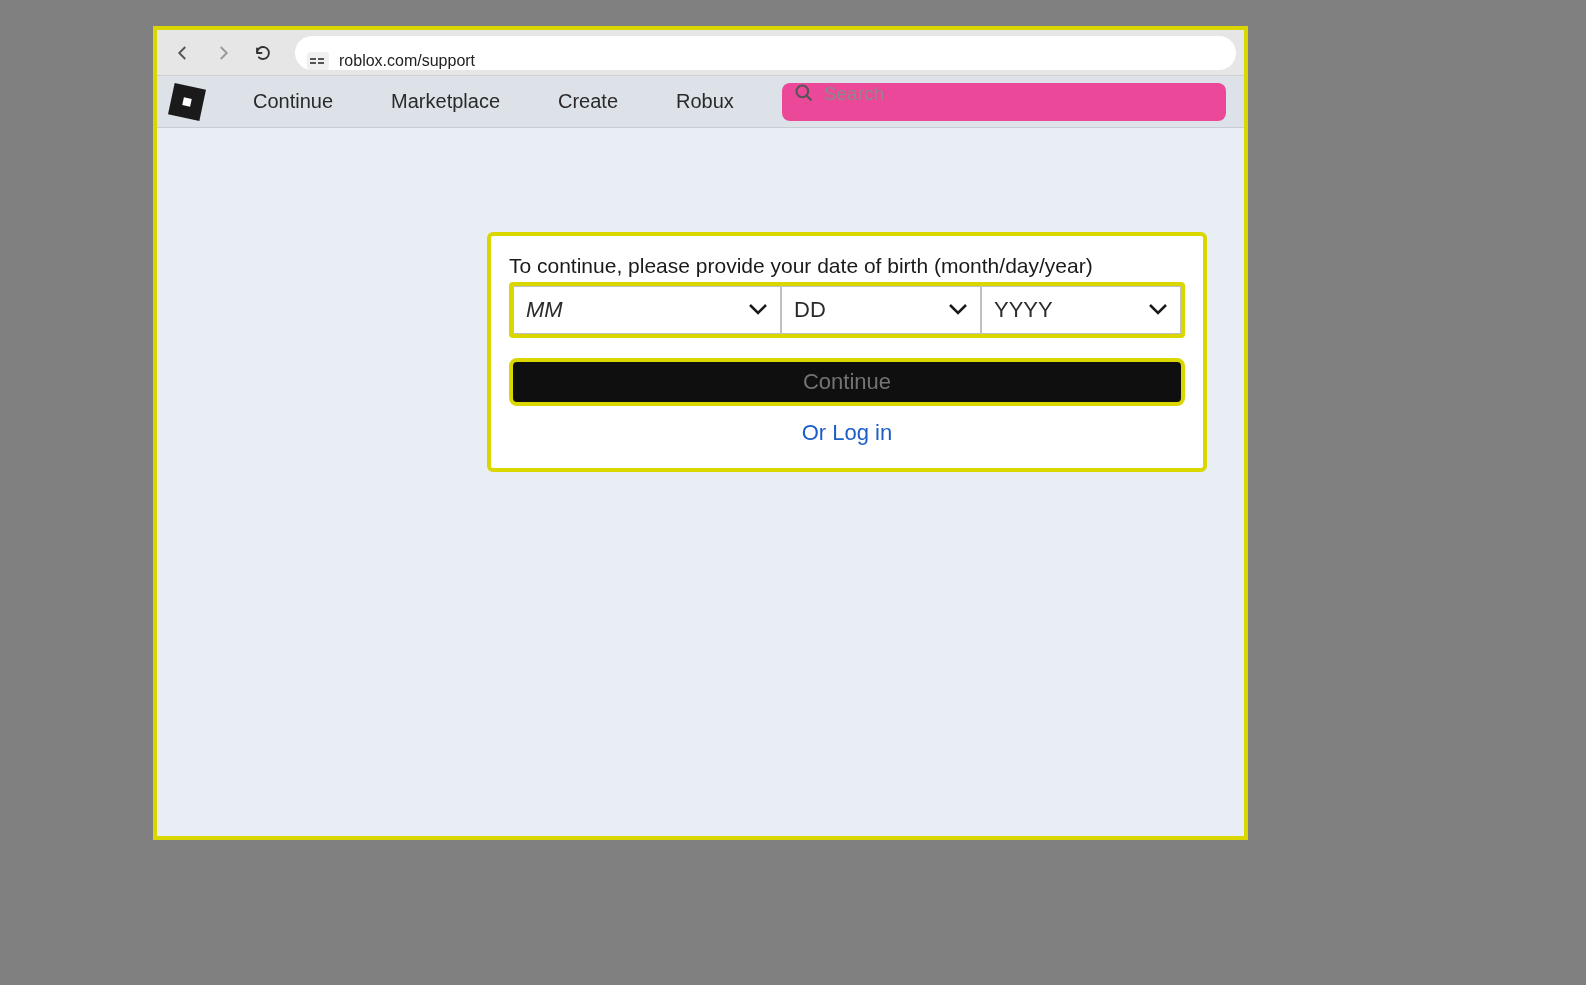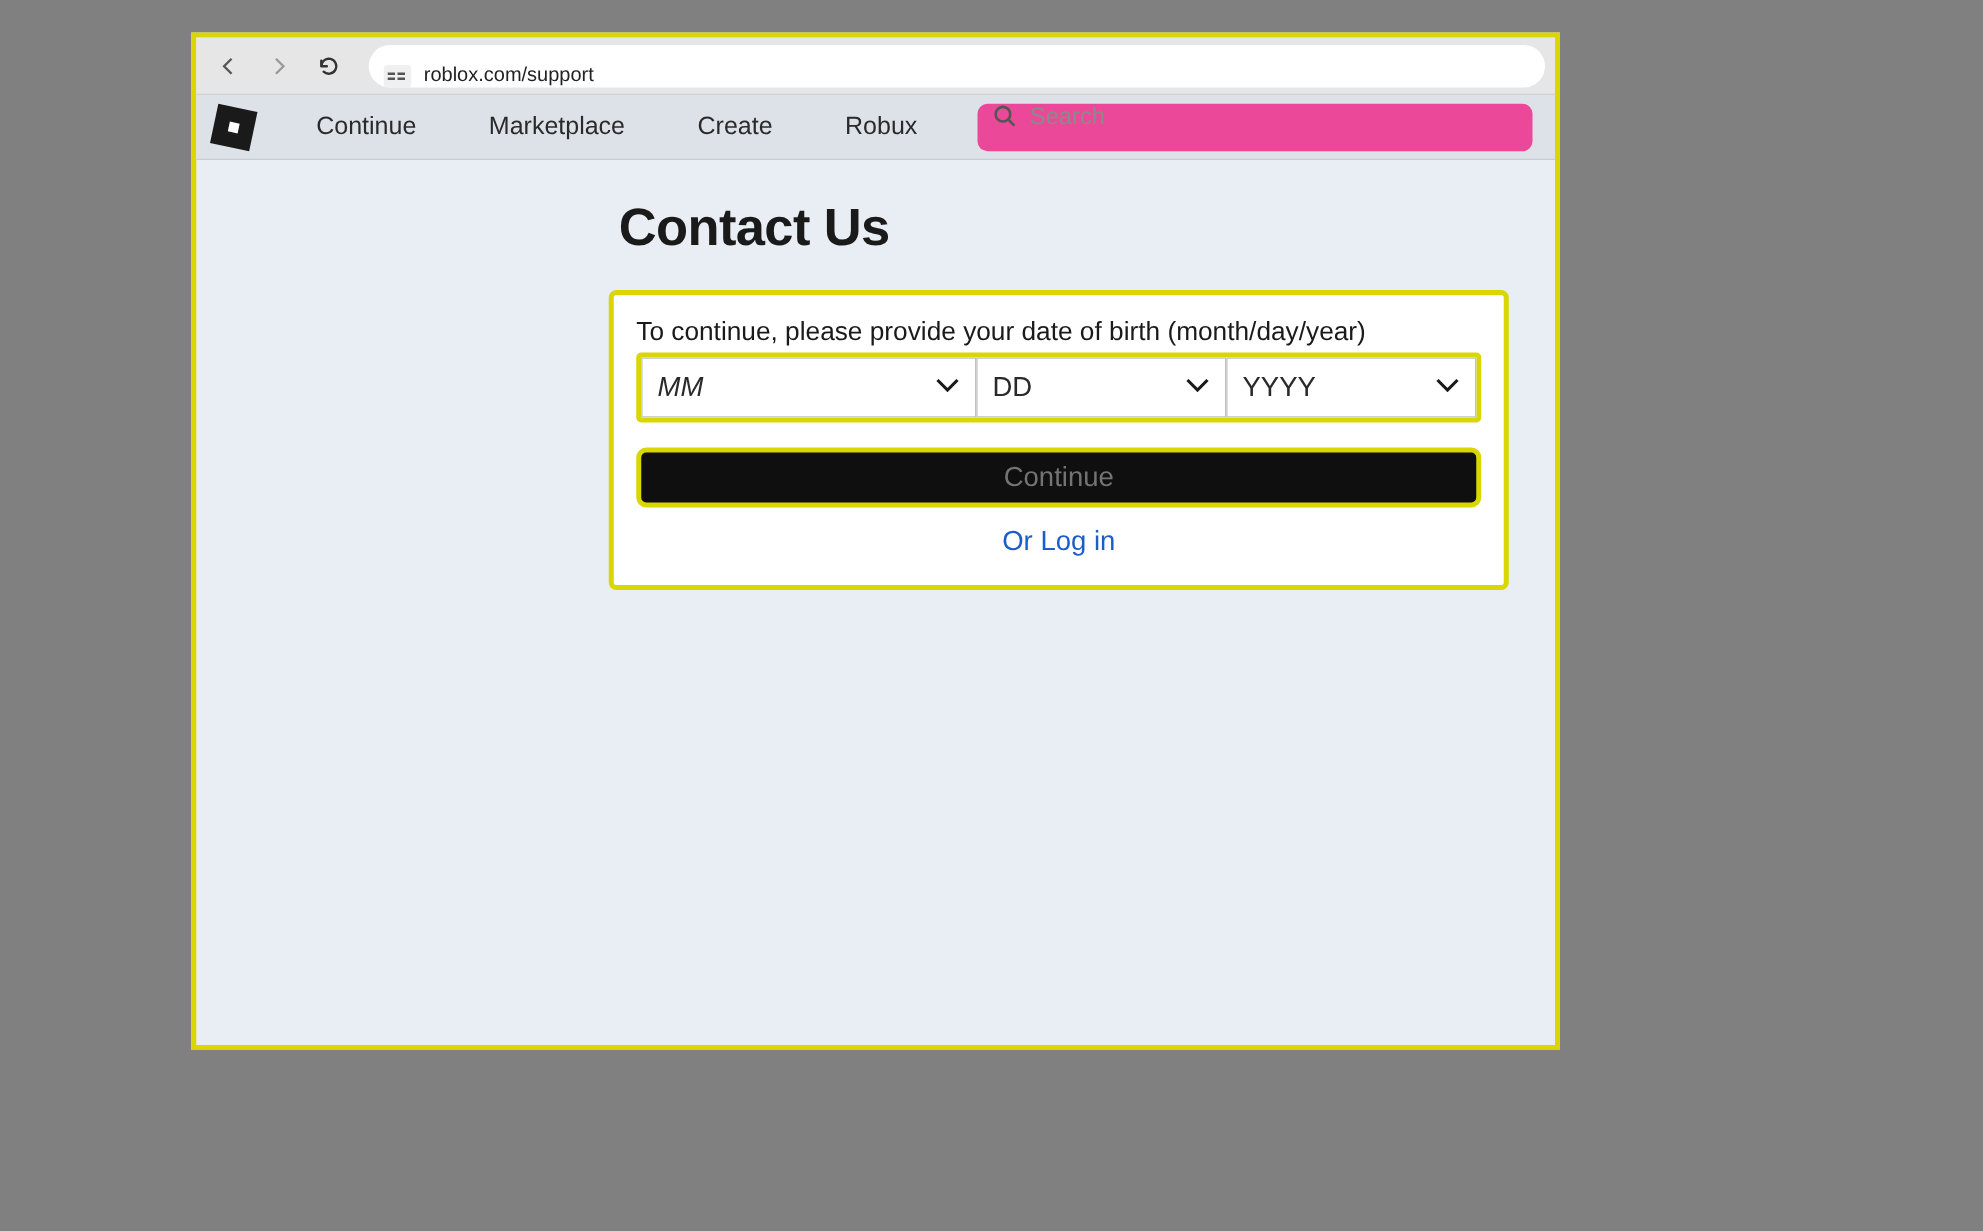--- a/index.html
+++ b/index.html
@@ -257,21 +257,20 @@
     <div class="search-container">
       <svg viewBox="0 0 24 24" fill="none" stroke-width="2.5">
           <circle cx="10" cy="10" r="7"></circle>
           <line x1="15" y1="15" x2="21" y2="21"></line>
         </svg>
       <input class="search-input" type="text" placeholder="Search" style="">
     </div>
   </div>
 
   <div class="content">
-    <h1 class="page-title">Contact Us</h1>
 
     <div class="form-panel">
       <div class="prompt-text">To continue, please provide your date of birth (month/day/year)</div>
 
       <div class="date-row">
         <div class="date-select mm">
           <span class="date-label">MM</span>
           <span class="chevron-icon"><svg viewBox="0 0 20 12" fill="none" stroke="#1a1a1a" stroke-width="2.5">
                 <path d="M2 2 L10 10 L18 2"></path>
               </svg></span>

